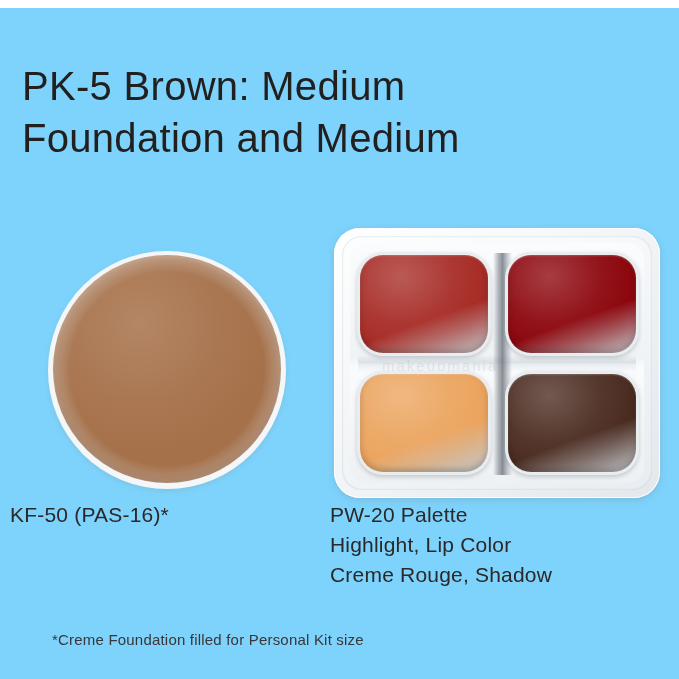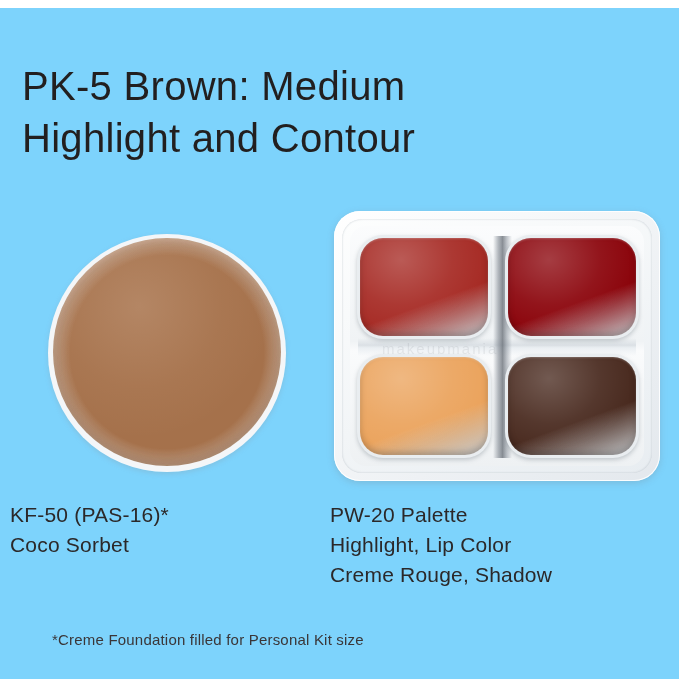--- a/index.html
+++ b/index.html
@@ -36,21 +36,21 @@
     font-weight: 300;
     letter-spacing: 0.3px;
     color: #221f1f;
     white-space: nowrap;
   }
 
   
   .products {
     position: absolute;
     left: 0;
-    top: 196px;
+    top: 213px;
     width: 624px;
     height: 280px;
   }
 
   
   .foundation-wrap {
     position: absolute;
     left: 48px;
     top: 30px;
     width: 238px;
@@ -227,21 +227,21 @@
     color: #3a3638;
   }
 </style>
 </head>
 <body>
 
 <div class="page">
 
   <div class="title-block">
     <div class="title-line">PK-5 Brown: Medium</div>
-    <div class="title-line">Highlight and Contour</div>
+    <div class="title-line">Foundation and Medium</div>
   </div>
 
   <div class="products">
 
     <div class="foundation-wrap">
       <div class="foundation-rim"></div>
       <div class="foundation-pan" style="background: radial-gradient(circle at 38% 30%, rgba(255, 238, 225, 0.17) 0%, rgba(255, 230, 210, 0.05) 38%, rgba(0, 0, 0, 0) 62%), radial-gradient(circle, rgb(165, 113, 75) 0%, rgb(165, 113, 75) 60%, rgba(0, 0, 0, 0.1) 90%, rgba(0, 0, 0, 0.16) 100%);"></div>
     </div>
 
     <div class="palette-wrap">
@@ -272,21 +272,20 @@
           <div class="pan-shadow"></div>
           <div class="pan-product" id="pan-3" style="background: radial-gradient(at 32% 22%, rgba(255, 255, 255, 0.22) 0%, rgba(255, 255, 255, 0.06) 42%, rgba(255, 255, 255, 0) 68%), linear-gradient(160deg, rgb(74, 43, 32) 0%, rgb(74, 43, 32) 62%, rgba(0, 0, 0, 0.16) 100%); box-shadow: rgba(255, 255, 255, 0.22) 0px 1px 2px inset, rgba(0, 0, 0, 0.22) 0px -3px 6px inset;"></div>
         </div>
 
       </div>
     </div>
   </div>
 
   <div class="caption caption-left">
     <div>KF-50 (PAS-16)*</div>
-    <div>Coco Sorbet</div>
   </div>
 
   <div class="caption caption-right">
     <div>PW-20 Palette</div>
     <div>Highlight, Lip Color</div>
     <div>Creme Rouge, Shadow</div>
   </div>
 
   <div class="footnote">*Creme Foundation filled for Personal Kit size</div>
 

